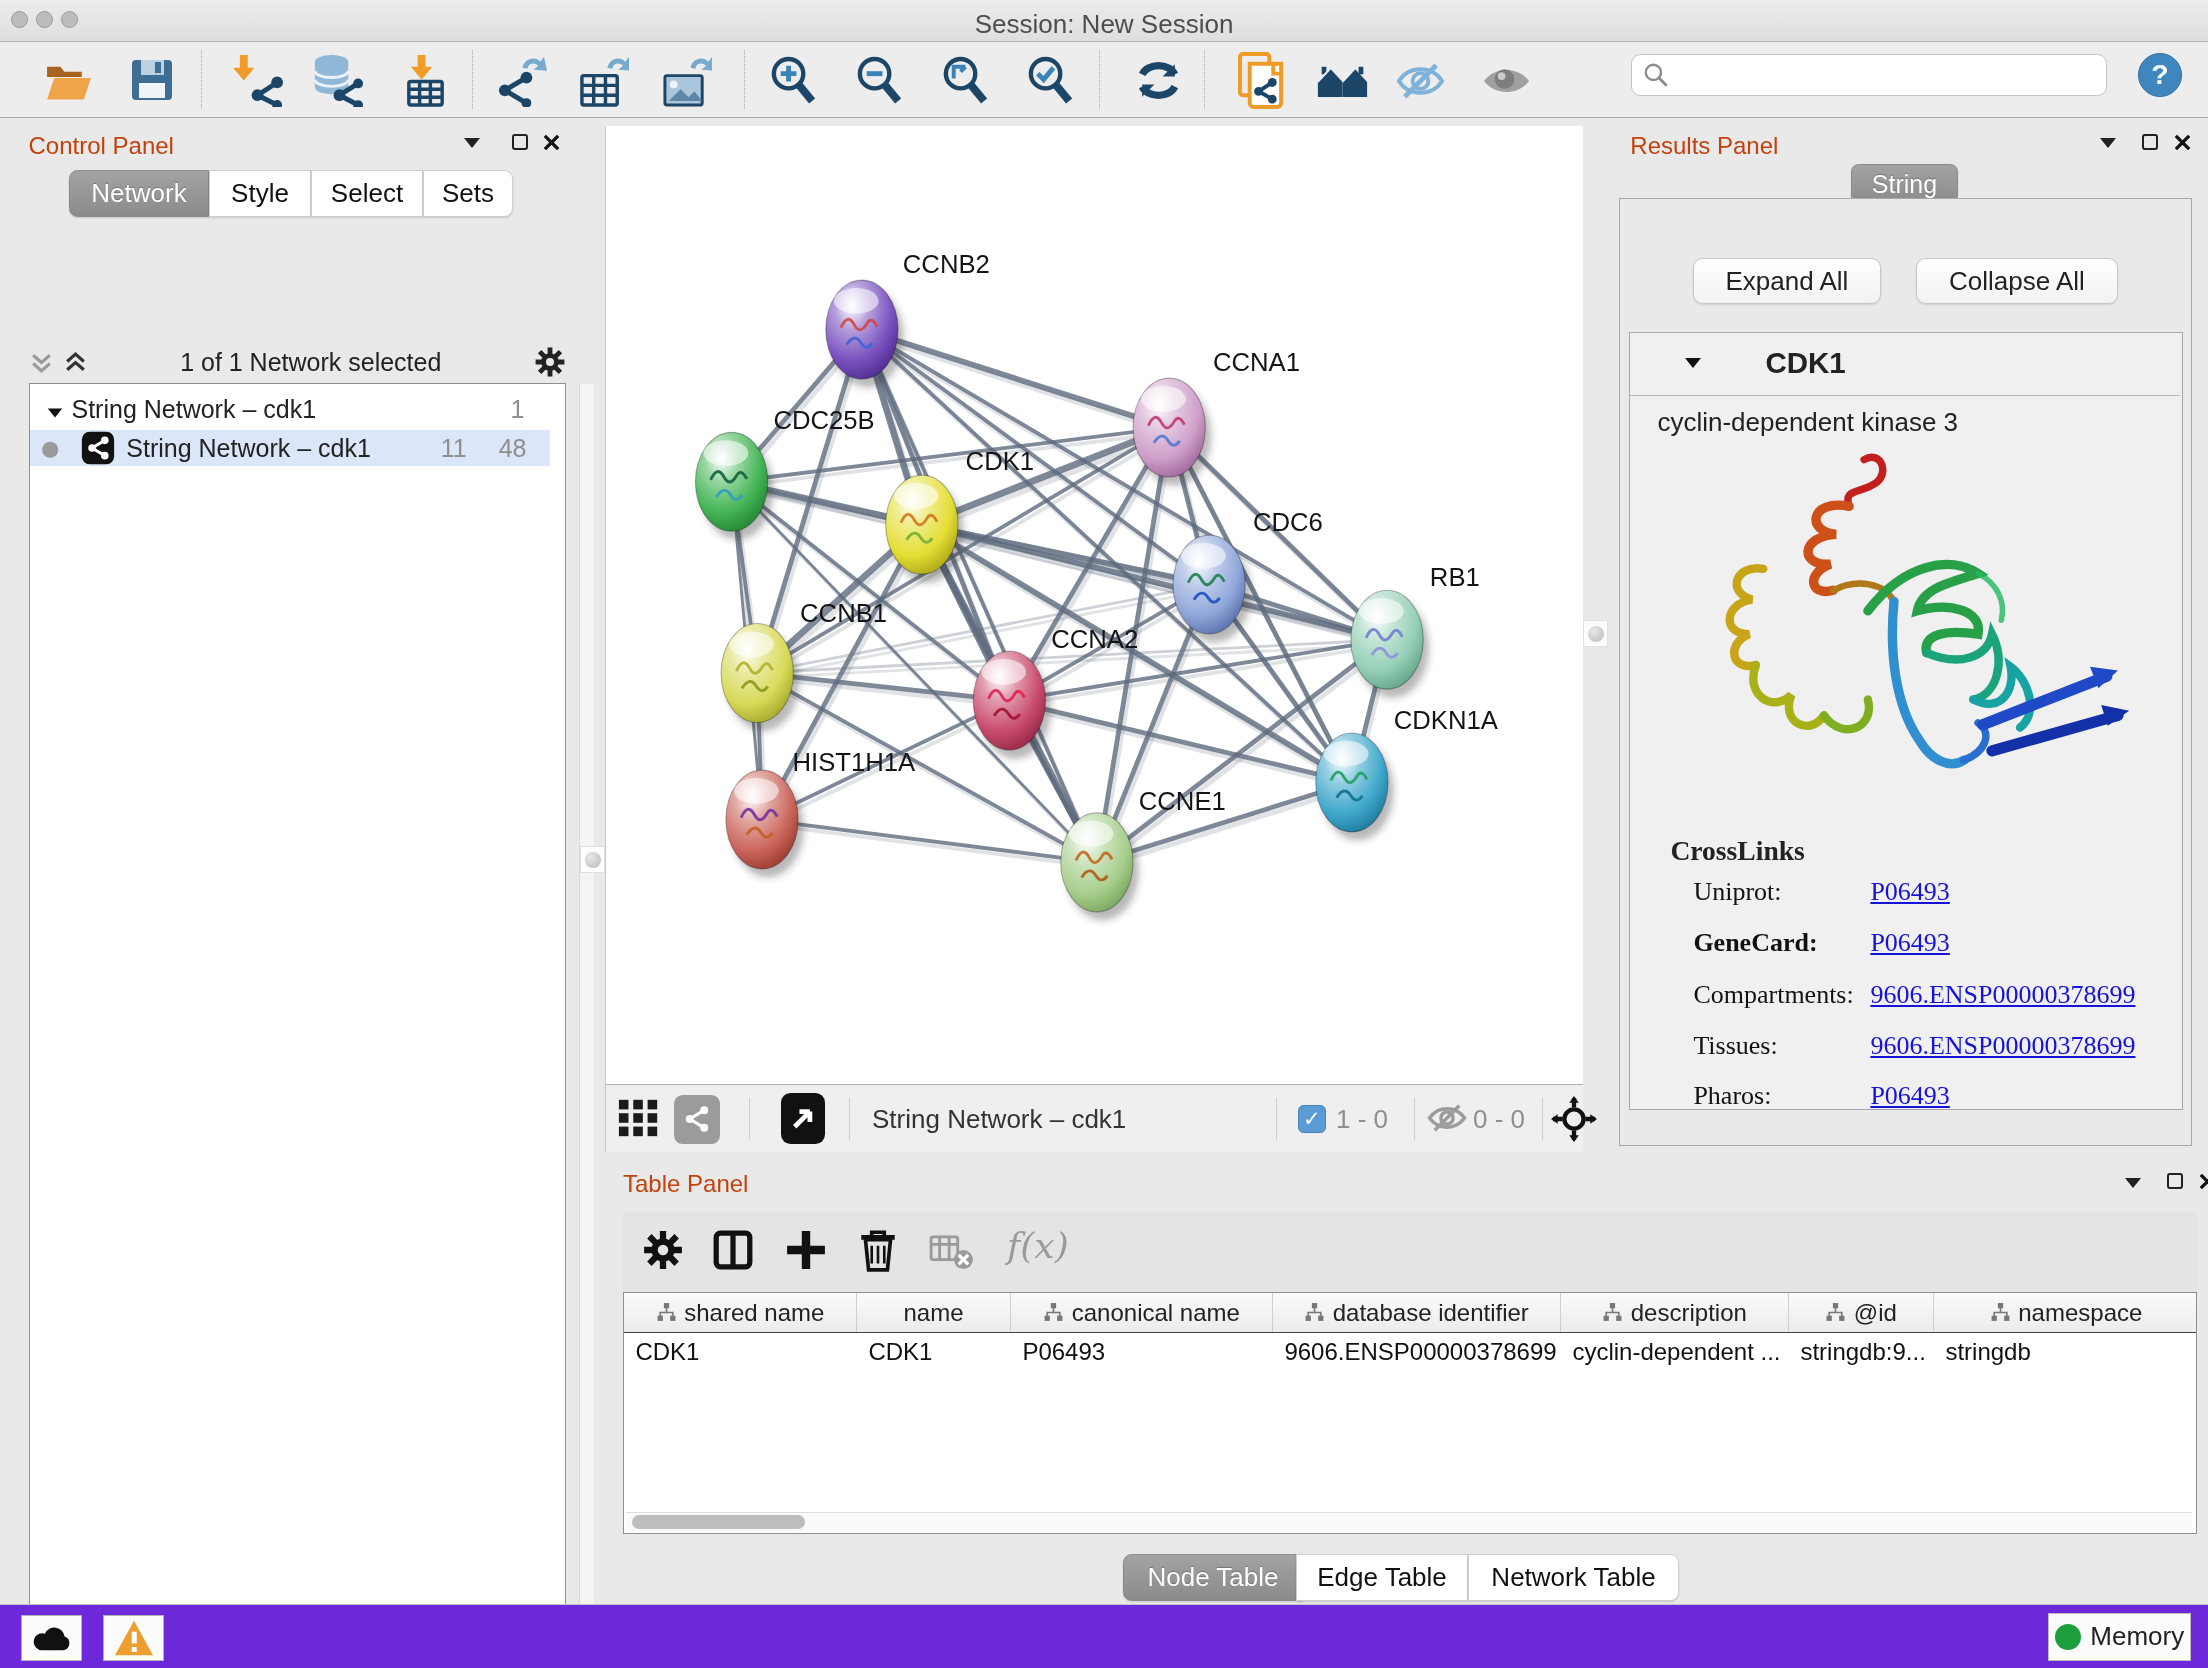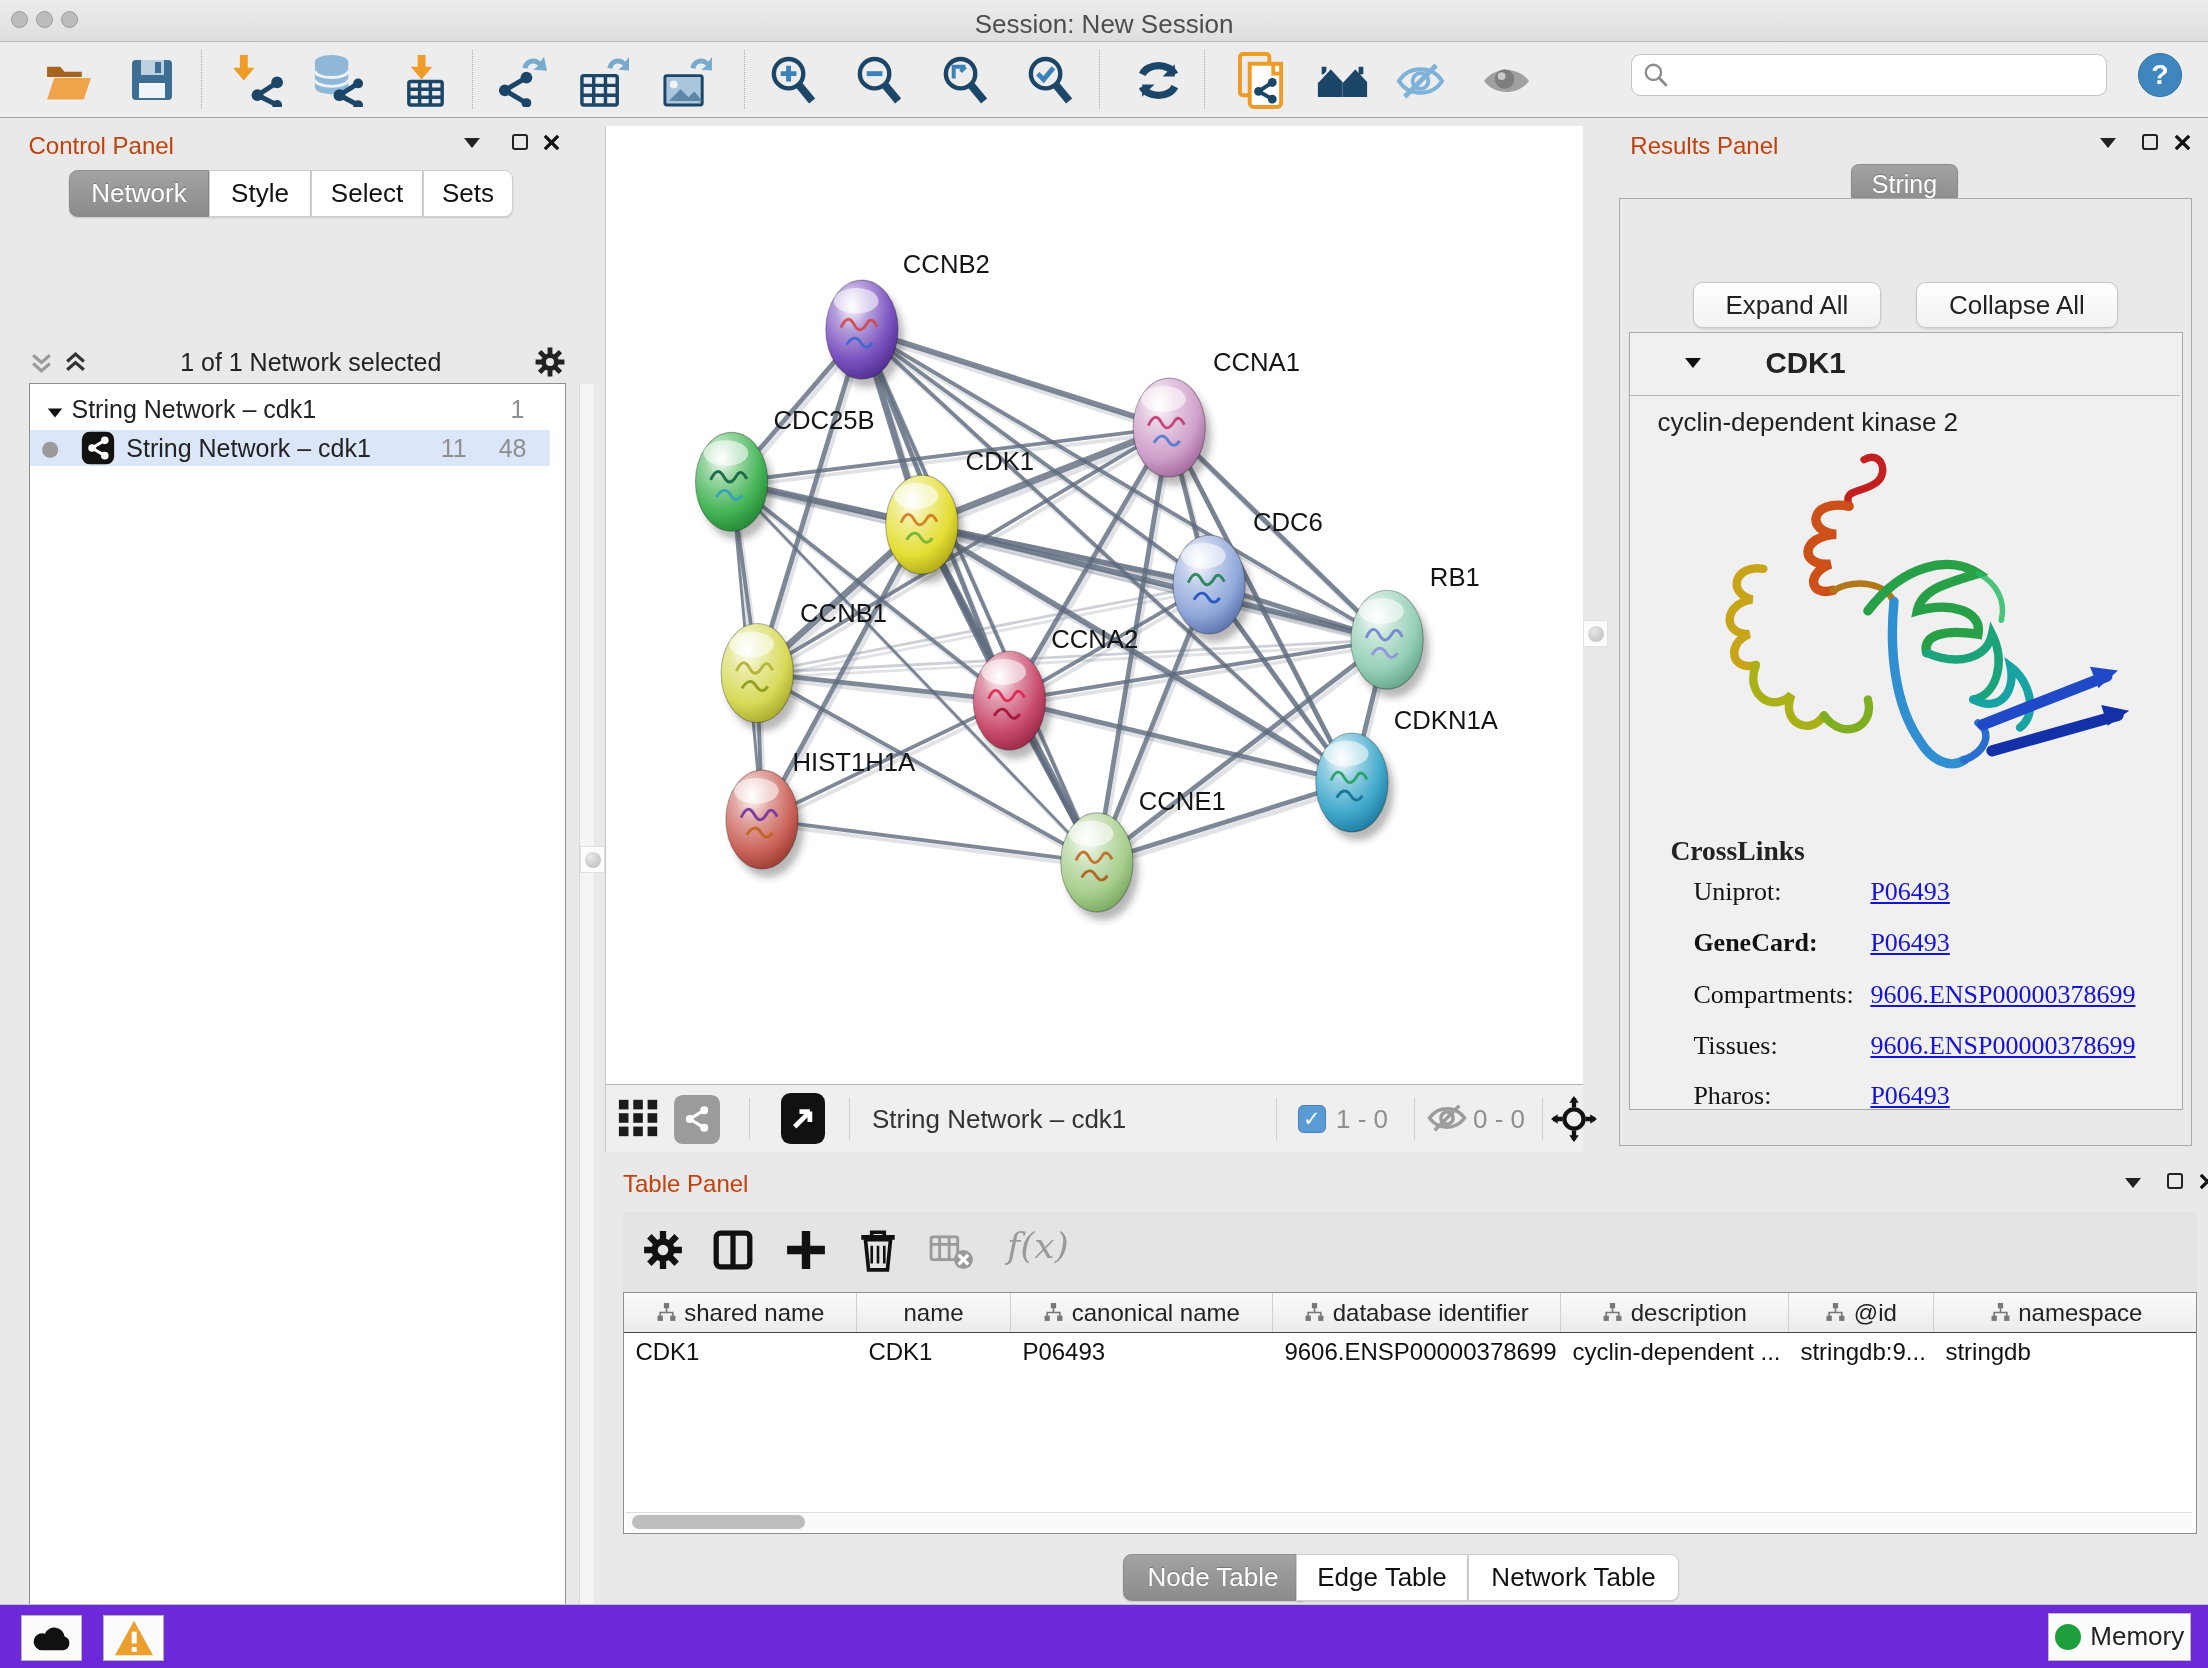--- a/index.html
+++ b/index.html
@@ -48,21 +48,21 @@
 
   
   .split-handle { background:#fdfdfd; border:1px solid #e0e0e0; display:flex; align-items:center; justify-content:center; }
   .split-dot { width:16px; height:16px; border-radius:50%; background:radial-gradient(circle at 35% 30%, #e8e8e8, #b9b9b9); }
   .hsplit-dot { width:17px; height:8.6px; border-radius:4.8px; background:#c6c6c6; }
 
   
   .results-panel { left:1617px; top:126px; width:592px; height:1030px; background:#e9e9e9; }
   .rp-outer { left:1.9px; top:72px; width:573px; height:948px; border:1.9px solid #a8a8a8; background:#e9e9e9; }
   .rp-inner { left:9.5px; top:133px; width:554px; height:778px; border:1.9px solid #a8a8a8; background:#f0f0f0; }
-  .rp-btn { height:46px; background:linear-gradient(#ffffff,#f2f2f2); border:1px solid #c7c7c7; border-radius:9.5px; font-size:26px; display:flex; align-items:center; justify-content:center; box-shadow:0 1px 1.9px rgba(0,0,0,0.12);margin-top:24px; }
+  .rp-btn { height:46px; background:linear-gradient(#ffffff,#f2f2f2); border:1px solid #c7c7c7; border-radius:9.5px; font-size:26px; display:flex; align-items:center; justify-content:center; box-shadow:0 1px 1.9px rgba(0,0,0,0.12); }
   .rp-cdk-row { left:0; top:0; width:550px; height:63px; border-bottom:1.9px solid #b9b9b9; background:#f0f0f0; }
   .serif { font-family:"Liberation Serif", serif; }
   .xlink { color:#1612d6; text-decoration:underline; font-family:"Liberation Serif", serif; font-size:26px; }
   .xlabel { font-family:"Liberation Serif", serif; font-size:26px; color:#111; }
 
   
   .table-panel { left:605px; top:1157px; width:1604px; height:447px; background:#e9e9e9; }
   .tp-toolbar-icon { display:flex; align-items:center; justify-content:center; }
   .node-table { left:18px; top:135px; width:1574px; height:242px; background:#fff; border:1.9px solid #8f8f8f; }
   .nt-header { display:flex; height:40px; background:linear-gradient(#fafafa,#ececec); border-bottom:1.9px solid #444; }
@@ -660,21 +660,21 @@
 
   <div class="abs rp-outer">
     <div class="abs rp-btn" style="left:73px; top:59px; width:188px;">Expand All</div>
     <div class="abs rp-btn" style="left:296px; top:59px; width:202px;">Collapse All</div>
 
     <div class="abs rp-inner">
       <div class="abs rp-cdk-row">
         <span class="abs pc-tri" style="left:55px; top:25px; border-top-color:#111;"></span>
         <span class="abs" style="left:135px; top:13.3px; font-size:29.5px; font-weight:bold;">CDK1</span>
       </div>
-      <div class="abs" style="left:27px; top:74px; font-size:26px;">cyclin-dependent kinase 2</div>
+      <div class="abs" style="left:27px; top:74px; font-size:26px;">cyclin-dependent kinase 3</div>
 
       <div class="abs" style="left:40px; top:108px;">
         <svg width="476" height="377" viewBox="0 0 510 400" fill="none" stroke-linecap="round">
           <path d="M208 18 C225 8 235 30 222 42 C205 55 185 48 192 68" stroke="#c41f1f" stroke-width="8"></path>
           <path d="M192 68 C150 60 145 95 178 98 C140 100 138 132 172 130 C145 140 150 165 175 158" stroke="#cc5018" stroke-width="10"></path>
           <path d="M100 135 C70 130 60 160 88 168 C58 172 55 205 85 205 C60 215 65 245 92 238" stroke="#c8a518" stroke-width="9"></path>
           <path d="M92 238 C80 270 110 290 130 270 C118 300 150 315 165 292" stroke="#aab018" stroke-width="9"></path>
           <path d="M165 292 C185 320 220 305 212 275" stroke="#7fae20" stroke-width="9"></path>
           <path d="M175 158 C200 145 230 150 240 170" stroke="#b07818" stroke-width="7"></path>
           <path d="M212 180 C250 130 300 120 330 140 C300 150 270 155 265 180 C300 170 335 180 330 205 C295 200 270 205 275 225" stroke="#28a048" stroke-width="10"></path>

